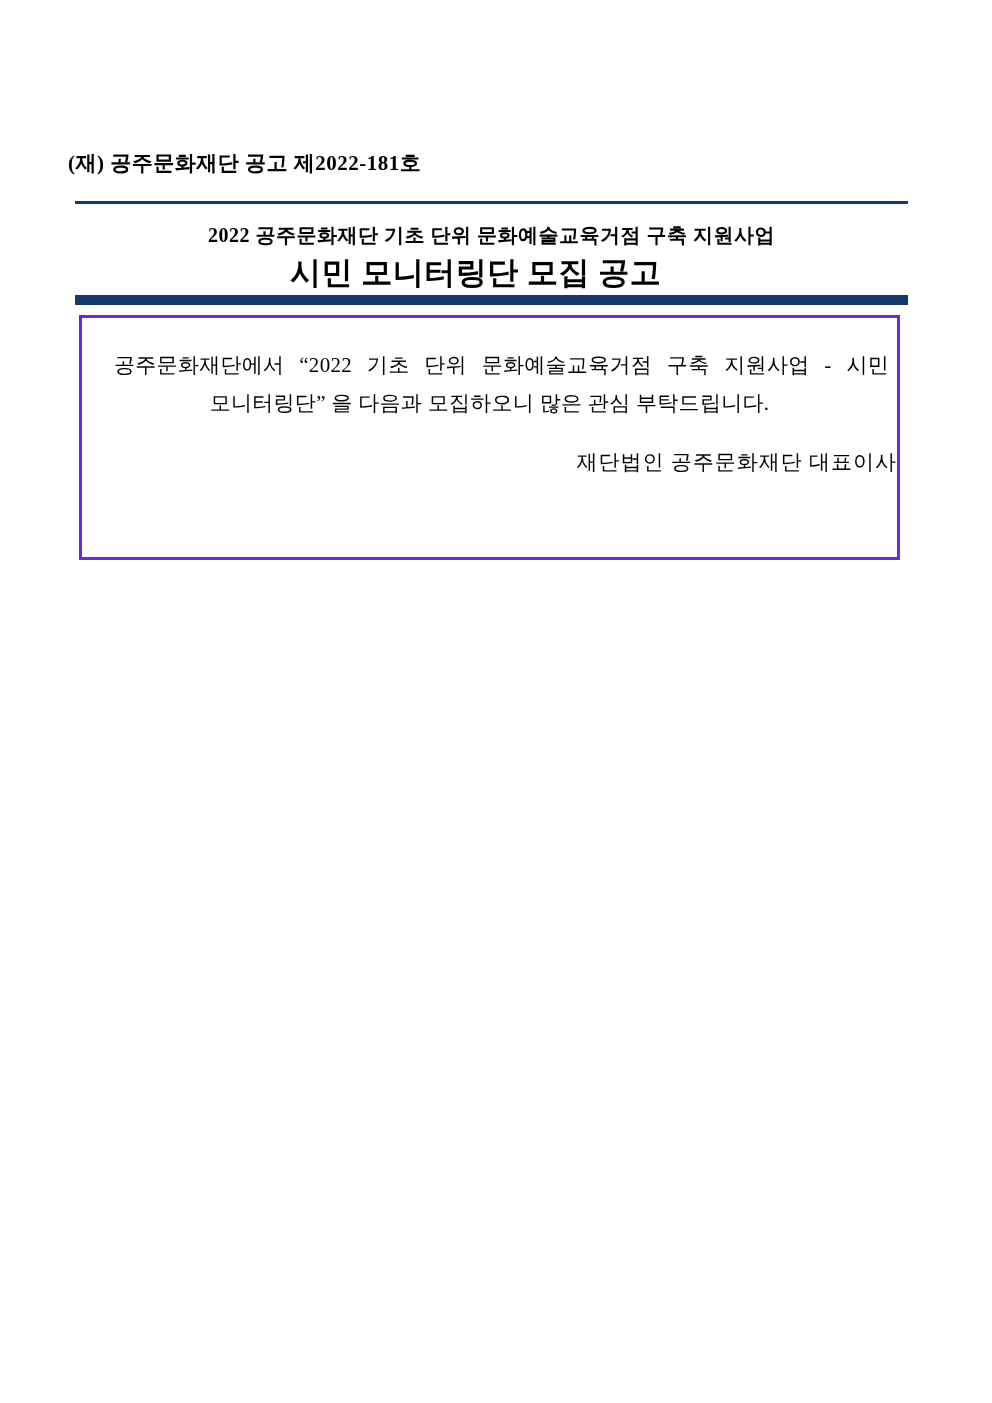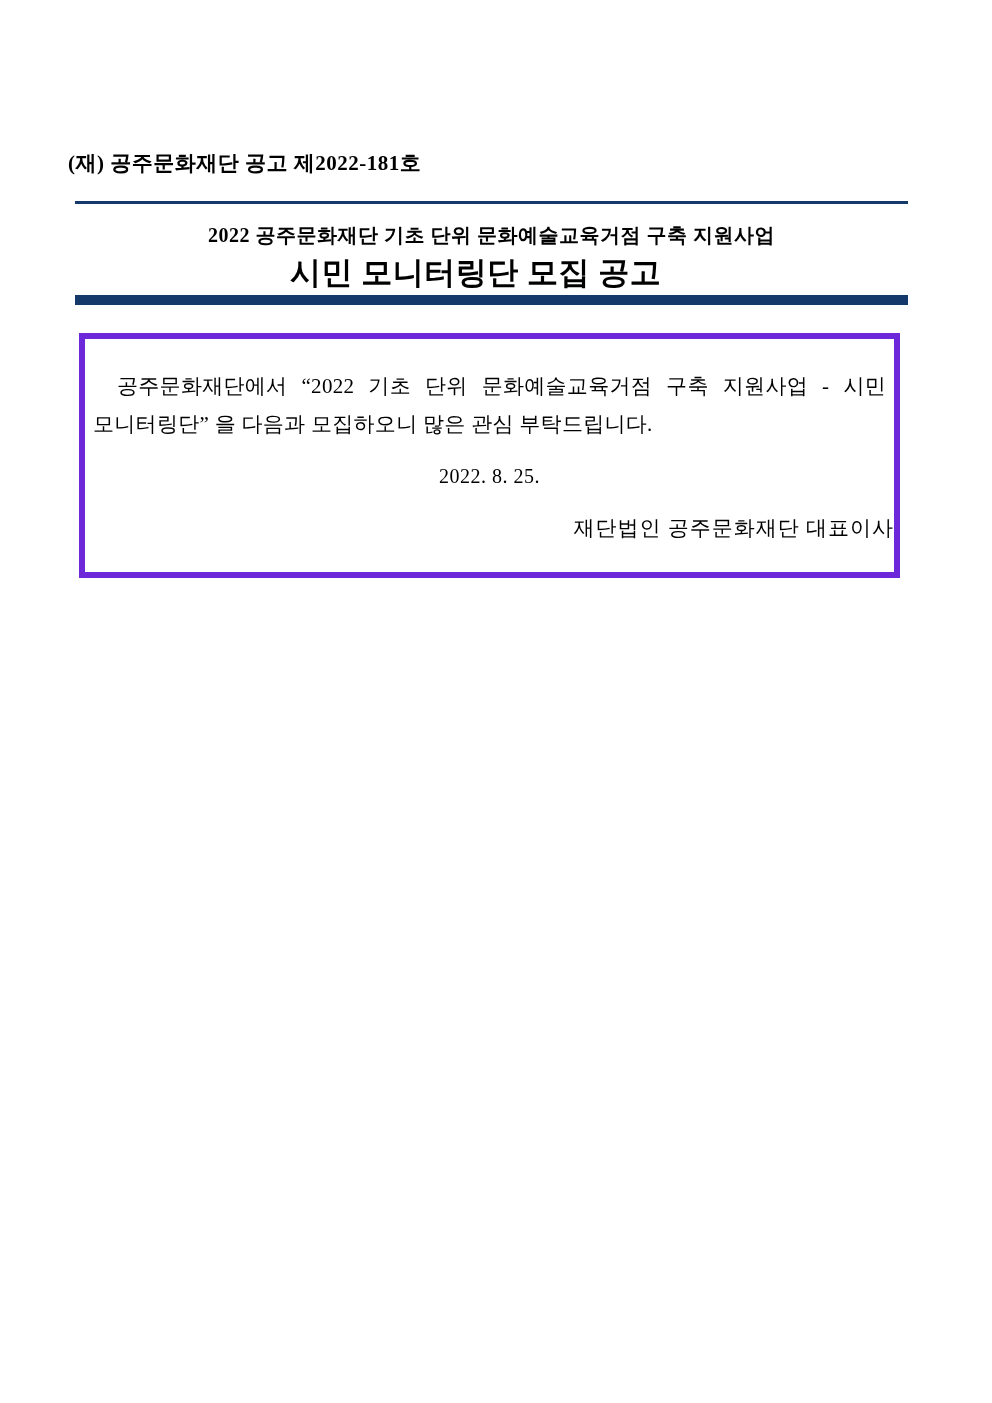--- a/index.html
+++ b/index.html
@@ -61,38 +61,37 @@
     top: 295px;
     width: 833px;
     height: 10px;
   }
   .notice-box {
     position: absolute;
     left: 79px;
     top: 315px;
     width: 821px;
     height: 245px;
-    border: 6px solid #6d28d9;
+    border: 3px solid #6d28d9;
     box-sizing: border-box;
-    margin-top: 18px;
   }
   .notice-body {
     margin: 28px 8px 0 8px;
     font-size: 21px;
     line-height: 38px;
     letter-spacing: 0.3px;
   }
   .notice-body-line1 {
     text-align: justify;
     text-align-last: justify;
     text-indent: 24px;
     white-space: normal;
   }
   .notice-body-line2 {
-    text-align: left;
+    text-align: center;
   }
   .notice-date {
     margin-top: 22px;
     text-align: center;
     font-size: 20px;
     letter-spacing: 0.5px;
   }
   .notice-signature {
     margin-top: 26px;
     text-align: right;
@@ -113,17 +112,16 @@
 
   <div class="title-line2">시민 모니터링단 모집 공고</div>
 
   <div class="rule-thick" style="background: rgb(21, 57, 107);"></div>
 
   <div class="notice-box">
     <div class="notice-body">
       <div class="notice-body-line1">공주문화재단에서 “2022 기초 단위 문화예술교육거점 구축 지원사업 - 시민</div>
       <div class="notice-body-line2">모니터링단” 을 다음과 모집하오니 많은 관심 부탁드립니다.</div>
     </div>
-    <div class="notice-date">2022. 8. 25.</div>
     <div class="notice-signature">재단법인 공주문화재단 대표이사</div>
   </div>
 
 </div>
 
 </body></html>

